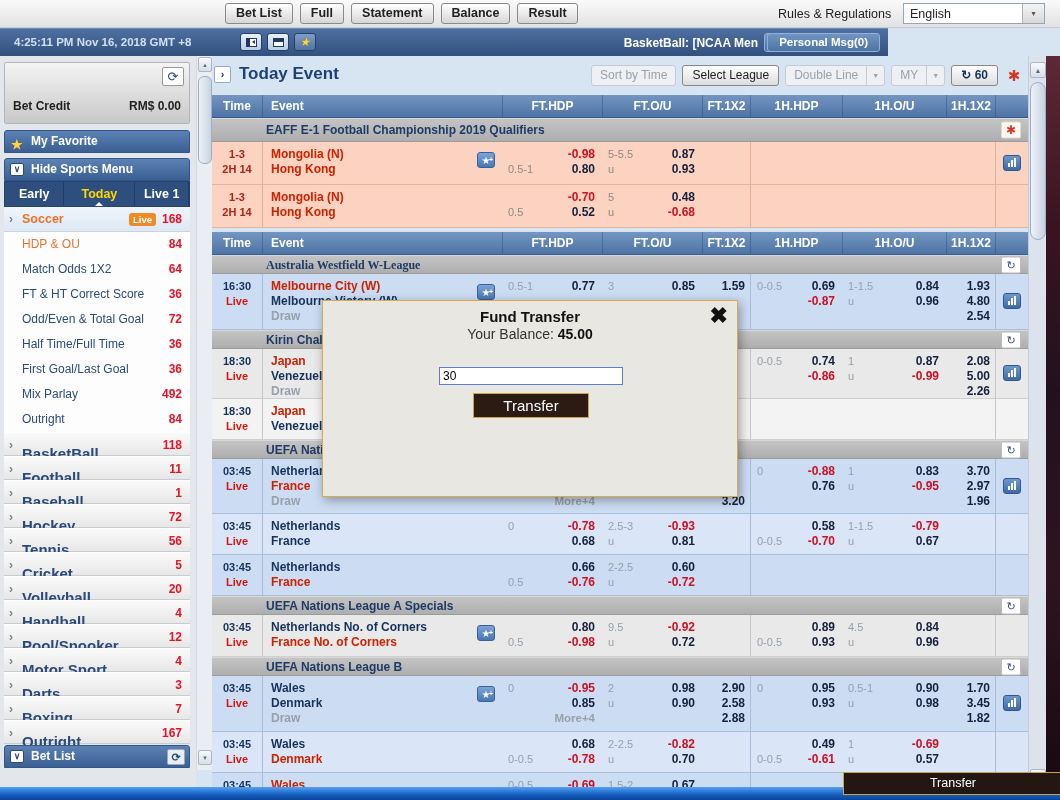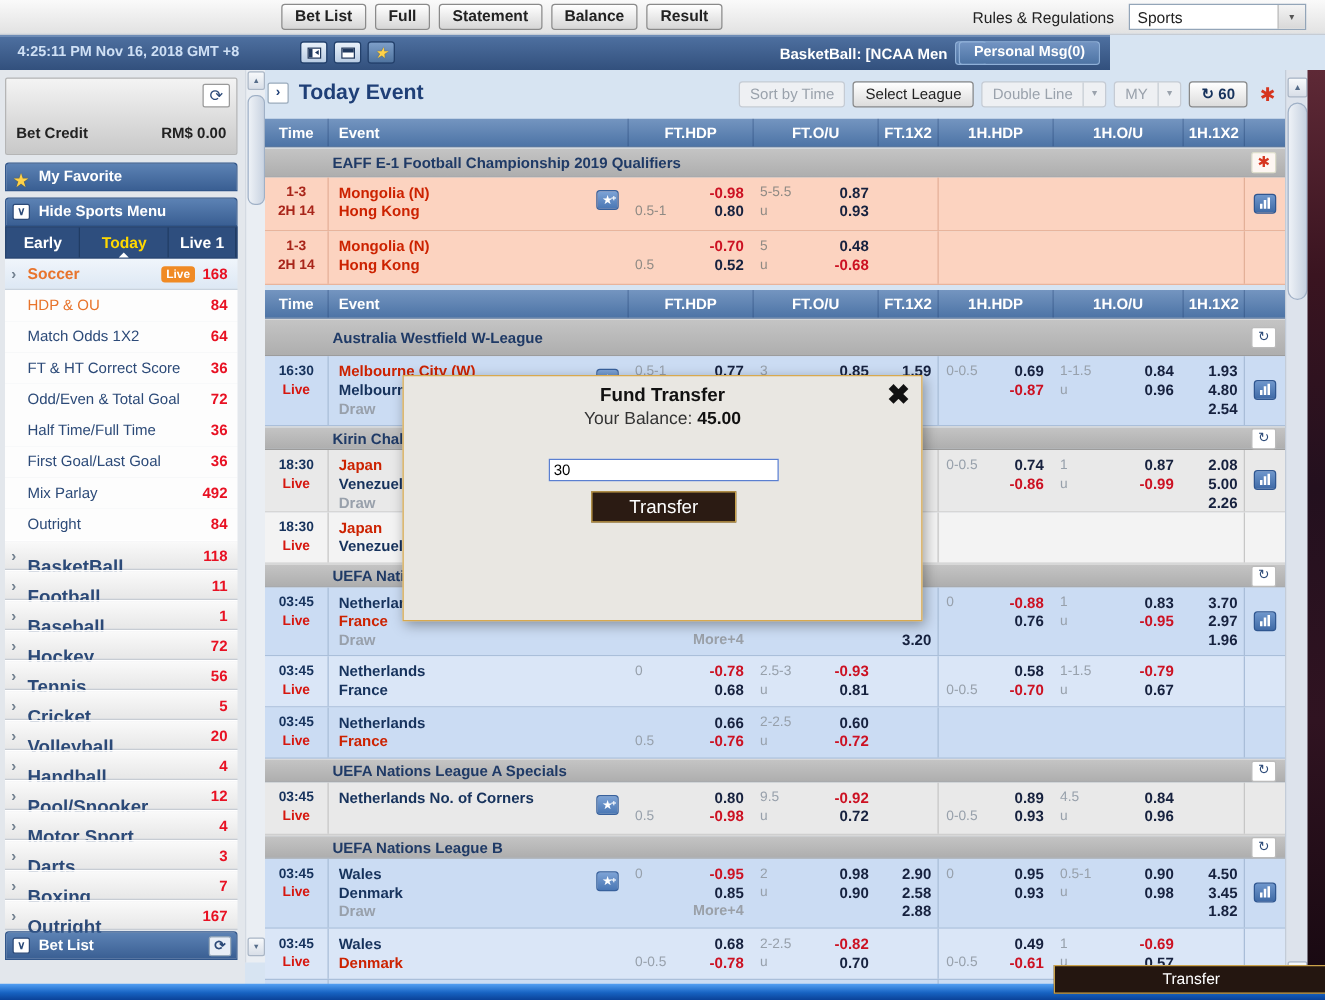--- a/index.html
+++ b/index.html
@@ -144,21 +144,21 @@
   <div class="top-bar">
     <div class="tb-buttons" id="tb-buttons">
         <span class="tb-btn">Bet List</span>
         <span class="tb-btn">Full</span>
         <span class="tb-btn">Statement</span>
         <span class="tb-btn">Balance</span>
         <span class="tb-btn">Result</span>
       </div>
     <div class="tb-rules">Rules &amp; Regulations</div>
     <div class="tb-select">
-      <span class="sel-txt">Sports</span>
+      <span class="sel-txt">English</span>
       <span class="sel-arrow">▾</span>
     </div>
   </div>
 
   <div class="nav-bar">
     <div class="nb-time">4:25:11 PM Nov 16, 2018 GMT +8</div>
     <div class="nb-icons">
       <span class="nb-ico">
           <i class="g-box g-collapse"></i>
         </span>
@@ -427,21 +427,21 @@
           <div class="th" style="width: 50px;">Time</div>
           <div class="th ev" style="width: 240px;">Event</div>
           <div class="th" style="width: 100px;">FT.HDP</div>
           <div class="th" style="width: 100px;">FT.O/U</div>
           <div class="th" style="width: 48px;">FT.1X2</div>
           <div class="th" style="width: 92px;">1H.HDP</div>
           <div class="th" style="width: 104px;">1H.O/U</div>
           <div class="th" style="width: 49px;">1H.1X2</div>
           <div class="th" style="width: 33px;"></div>
         </div>
-        <div class="league-row" style="height: 30px;">
+        <div class="league-row" style="height: 19px; font-family: Liberation Serif, serif;">
           <span class="lg-name">Australia Westfield W-League</span>
           <span class="lg-slot refresh">↻</span>
         </div>
         <div class="mrow tone-blue" style="height: 56px;">
           <div class="cell c-time" style="width: 50px;">
             <span class="tt">16:30</span>
             <span class="live">Live</span>
           </div>
           <div class="cell c-event" style="width: 240px;">
             <div class="team red">Melbourne City (W)</div>
@@ -736,20 +736,21 @@
           <span class="lg-name">UEFA Nations League A Specials</span>
           <span class="lg-slot refresh">↻</span>
         </div>
         <div class="mrow tone-gray" style="height: 42px;">
           <div class="cell c-time" style="width: 50px;">
             <span class="tt">03:45</span>
             <span class="live">Live</span>
           </div>
           <div class="cell c-event" style="width: 240px;">
             <div class="team dark">Netherlands No. of Corners</div>
+            <div class="team red">France No. of Corners</div>
             <span class="star-ico">★<i>+</i></span>
           </div>
           <div class="cell c-odds" style="width: 100px;">
             <div class="oline">
               <span class="v">0.80</span>
             </div>
             <div class="oline">
               <span class="h">0.5</span>
               <span class="v neg">-0.98</span>
             </div>
@@ -849,21 +850,21 @@
               <span class="h">0.5-1</span>
               <span class="v">0.90</span>
             </div>
             <div class="oline">
               <span class="h">u</span>
               <span class="v">0.98</span>
             </div>
           </div>
           <div class="cell c-odds c-x2" style="width: 49px;">
             <div class="oline">
-              <span class="v">4.50</span>
+              <span class="v">1.70</span>
             </div>
             <div class="oline">
               <span class="v">3.45</span>
             </div>
             <div class="oline">
               <span class="v">1.82</span>
             </div>
           </div>
           <div class="cell c-icon" style="width: 33px;">
             <span class="chart-ico" style="top: 19px;">

